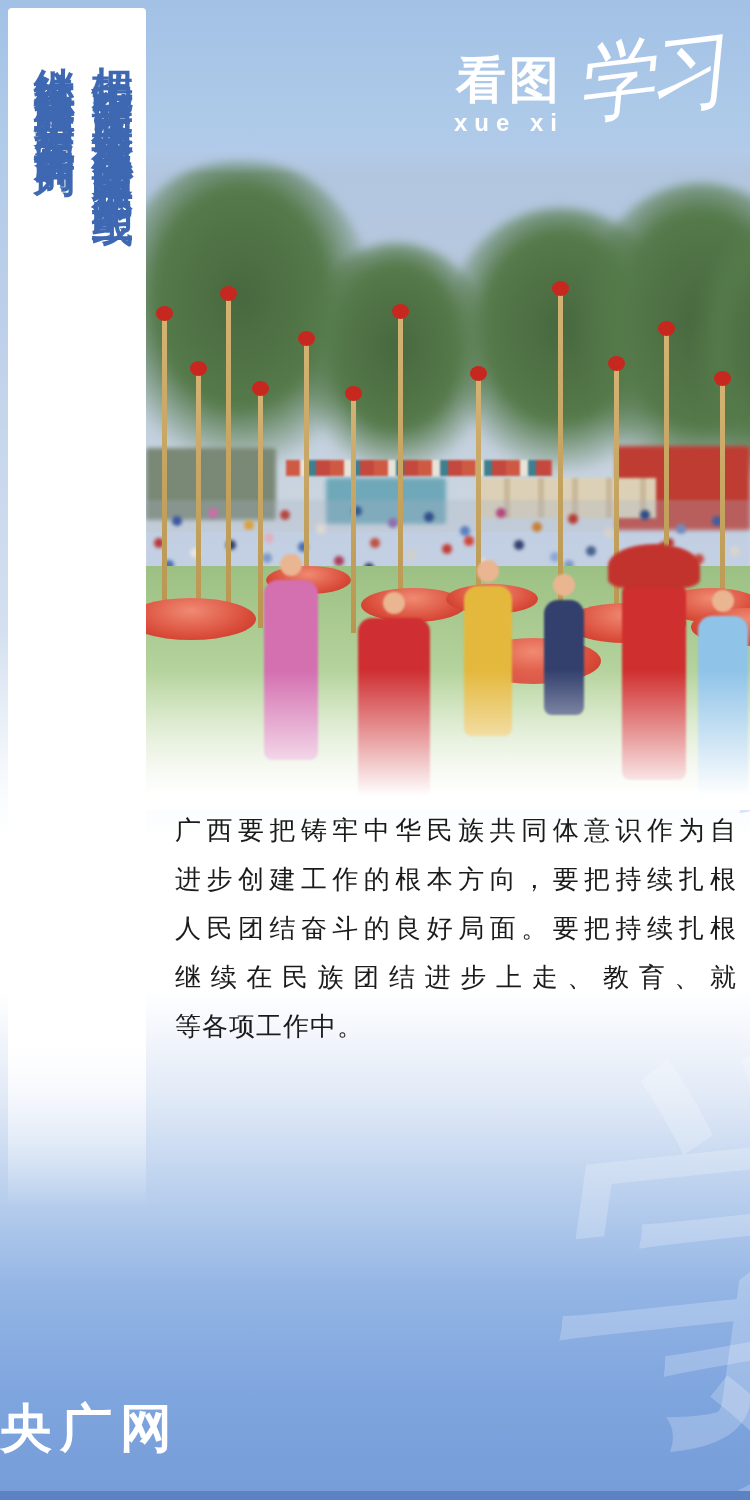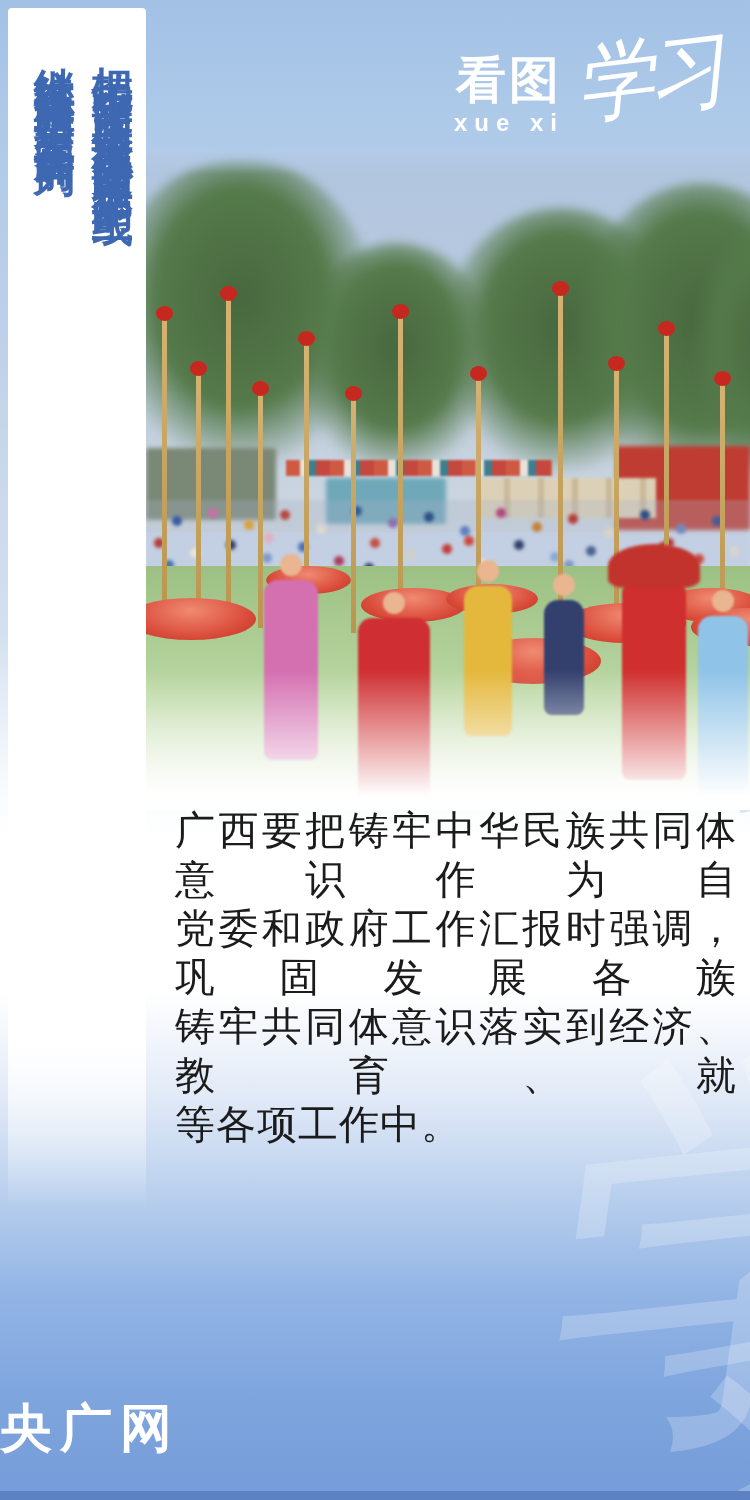--- a/index.html
+++ b/index.html
@@ -79,21 +79,21 @@
   .fig{position:absolute;border-radius:14px 14px 8px 8px;filter:blur(1px);z-index:5;}
   .fig::before{content:"";position:absolute;left:50%;top:-26px;margin-left:-11px;width:22px;height:22px;
                border-radius:50%;background:#eab591;}
   .headdress{position:absolute;border-radius:50% 50% 20% 20%;filter:blur(1.5px);z-index:6;}
   .p-fade-bottom{position:absolute;left:0;bottom:0;width:100%;height:140px;z-index:8;
     background:linear-gradient(180deg,rgba(255,255,255,0) 0%,#ffffff 90%);}
   .p-fade-top{position:absolute;left:0;top:0;width:100%;height:26px;z-index:8;
     background:linear-gradient(180deg,#b3cbe9 0%,rgba(179,203,233,0) 100%);}
   
   .body-text{position:absolute;left:175px;top:806px;width:562px;z-index:5;}
-  .bline{font-size:40px;line-height:49px;color:#1b1b1b;letter-spacing:1px;
+  .bline{font-size:26px;line-height:49px;color:#1b1b1b;letter-spacing:1px;
          text-align:justify;text-align-last:justify;font-family:"Liberation Serif",serif;}
   .bline.last{text-align-last:left;}
   
   .attribution{position:absolute;left:29px;top:1203px;width:690px;height:163px;z-index:5;
     border:2px solid rgba(212,229,252,.85);border-radius:2px;
     background:linear-gradient(180deg,#7ba3e2 0%,#6a92d6 100%);
     box-sizing:border-box;padding:26px 30px 0 30px;}
   .aline{color:#ffffff;font-size:37px;font-weight:700;line-height:62px;
          font-family:"Liberation Serif",serif;letter-spacing:1px;}
   
@@ -172,22 +172,23 @@
     <div class="headdress" style="left:462px;top:396px;width:92px;height:44px;background:#c2332d;"></div>
     <div class="fig" style="left:552px;top:468px;width:50px;height:185px;background:#8fc3e8;"></div>
     <div class="fig" style="left:398px;top:452px;width:40px;height:115px;background:#33406e;"></div>
 
     <div class="p-fade-top"></div>
     <div class="p-fade-bottom"></div>
   </div>
 
   <div class="body-text">
     <div class="bline">广西要把铸牢中华民族共同体意识作为自</div>
-    <div class="bline">党委和政府工作汇报时强调，巩固发展各族</div>
-    <div class="bline">铸牢共同体意识落实到经济、教育、就</div>
+    <div class="bline">进步创建工作的根本方向，要把持续扎根</div>
+    <div class="bline">人民团结奋斗的良好局面。要把持续扎根</div>
+    <div class="bline">继续在民族团结进步上走、教育、就</div>
     <div class="bline last">等各项工作中。</div>
   </div>
 
 
   <div class="footer-logo">央广网</div>
   <div class="bottom-strip"></div>
 
 </div>
 
 </body></html>

